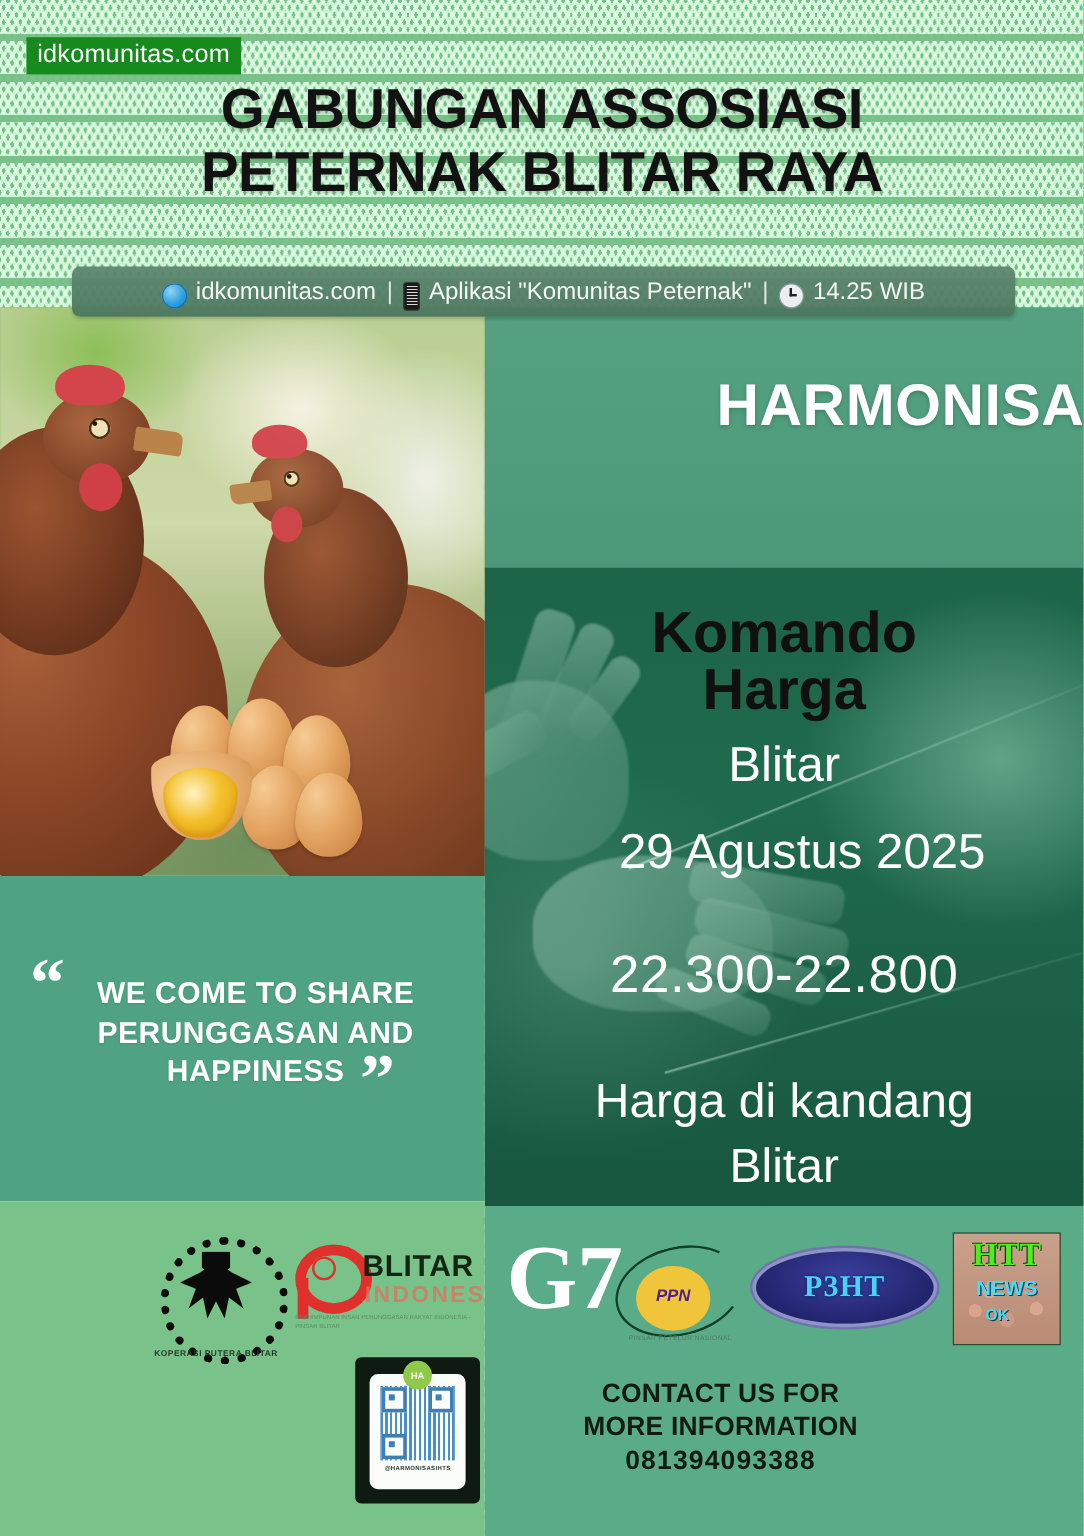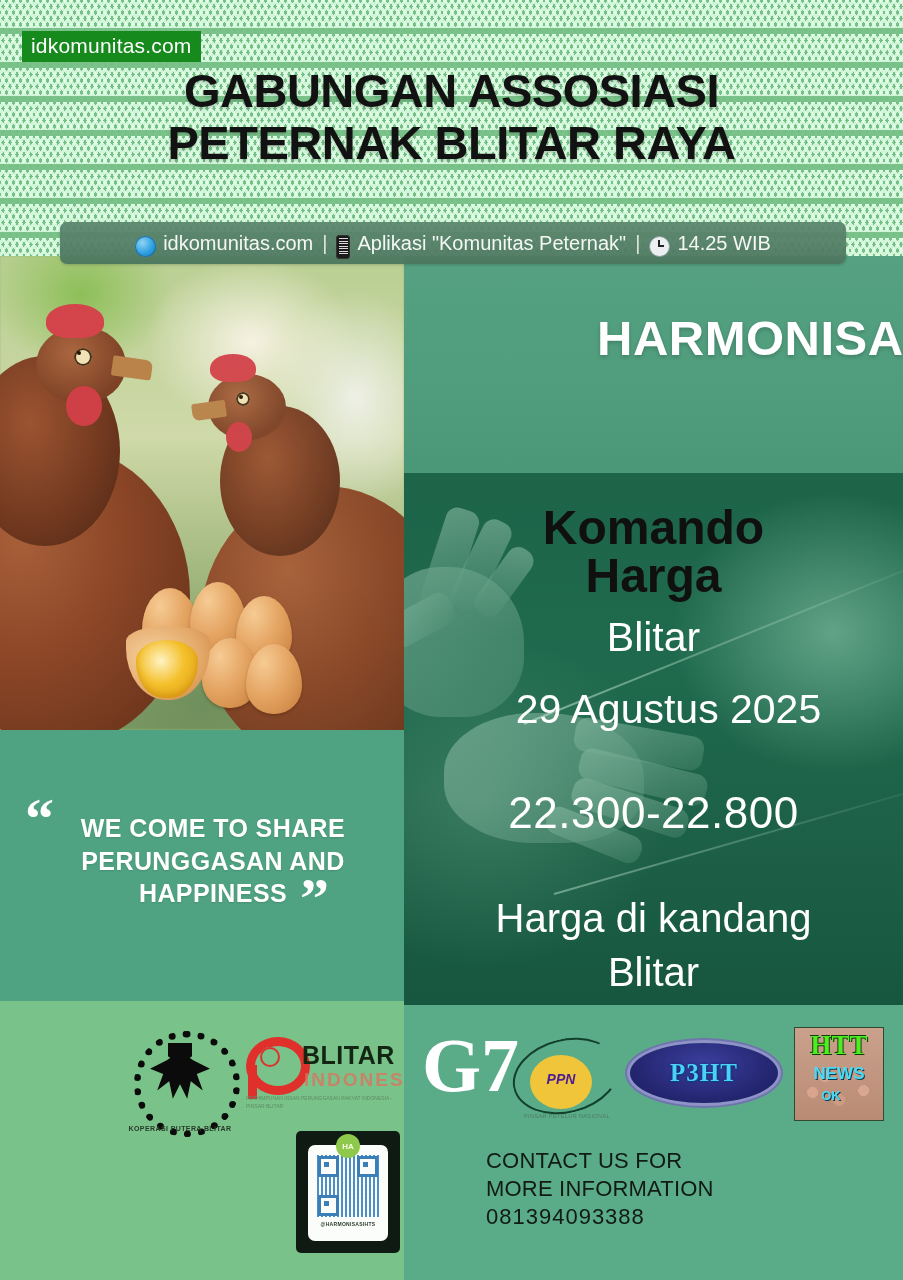--- a/index.html
+++ b/index.html
@@ -414,21 +414,21 @@
     color:#49dcf5;font-weight:bold;font-size:17px;
     text-shadow:1px 1px 0 #0b3a52;
   }
   .htt .h3{
     position:absolute;left:0;top:60px;width:72px;text-align:center;
     color:#49dcf5;font-weight:bold;font-size:13px;
     text-shadow:1px 1px 0 #0b3a52;
   }
   .contact{
     position:absolute;left:82px;top:142px;
-    color:#111b11;font-weight:normal;font-size:22px;line-height:1.28;letter-spacing:.2px;
+    color:#111b11;font-weight:bold;font-size:22px;line-height:1.28;letter-spacing:.2px;text-align:center;
   }
   .contact .num{letter-spacing:1px;}
 </style>
 </head>
 <body>
 
 <div id="poster">
 
   <div class="zigbg"></div>
   <div class="zig2"></div>

